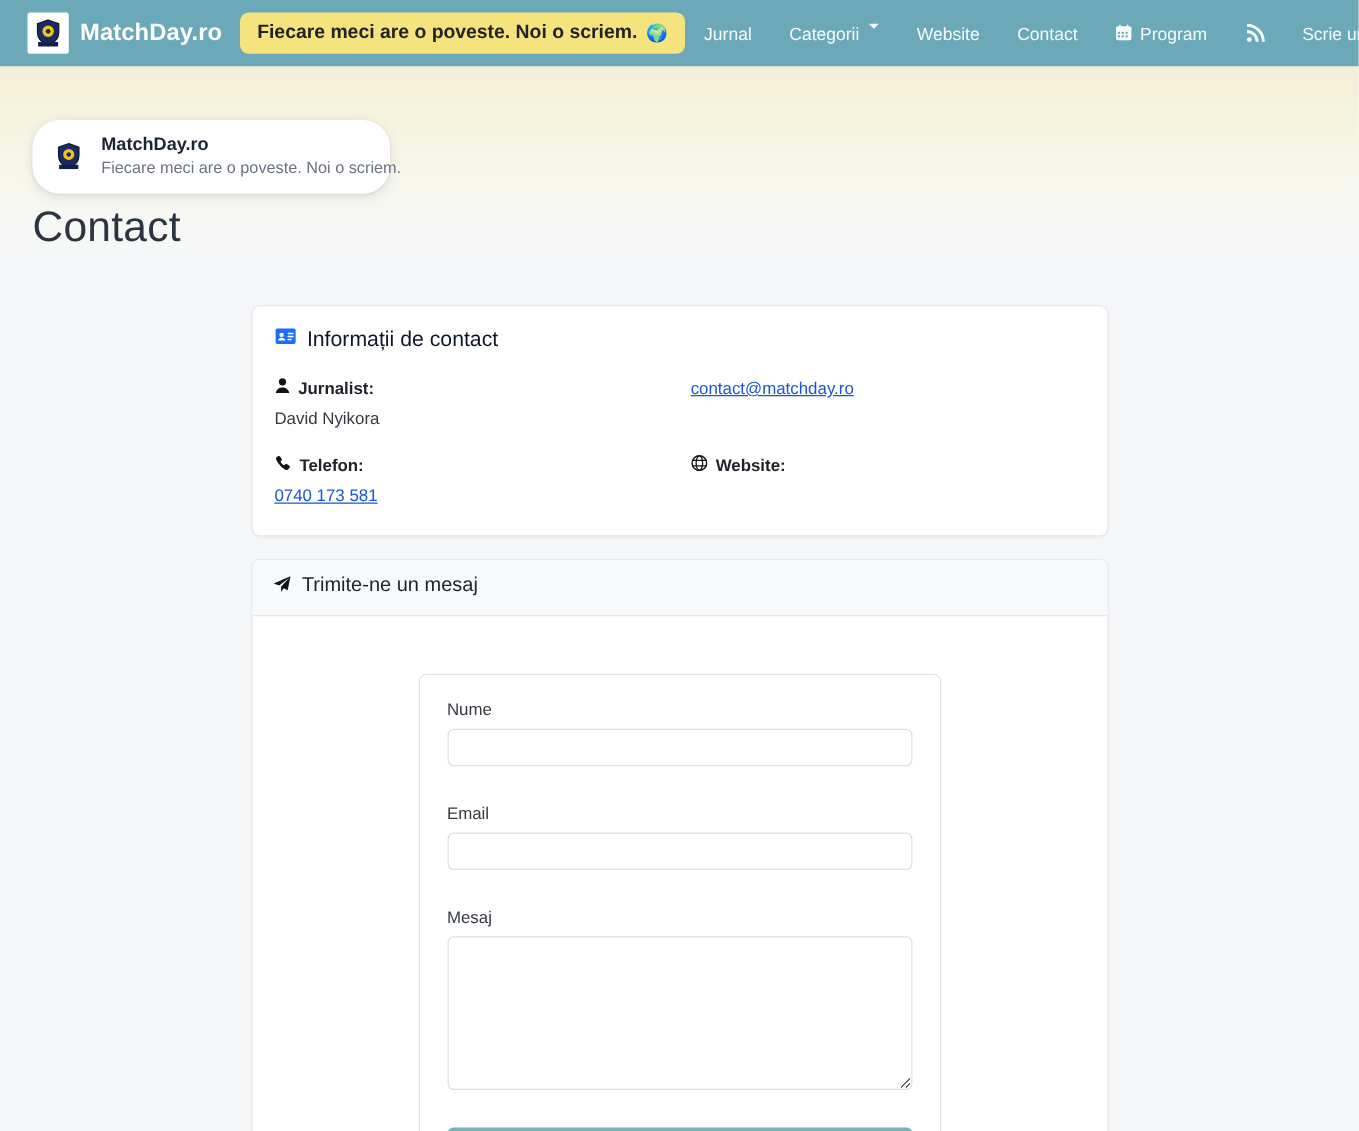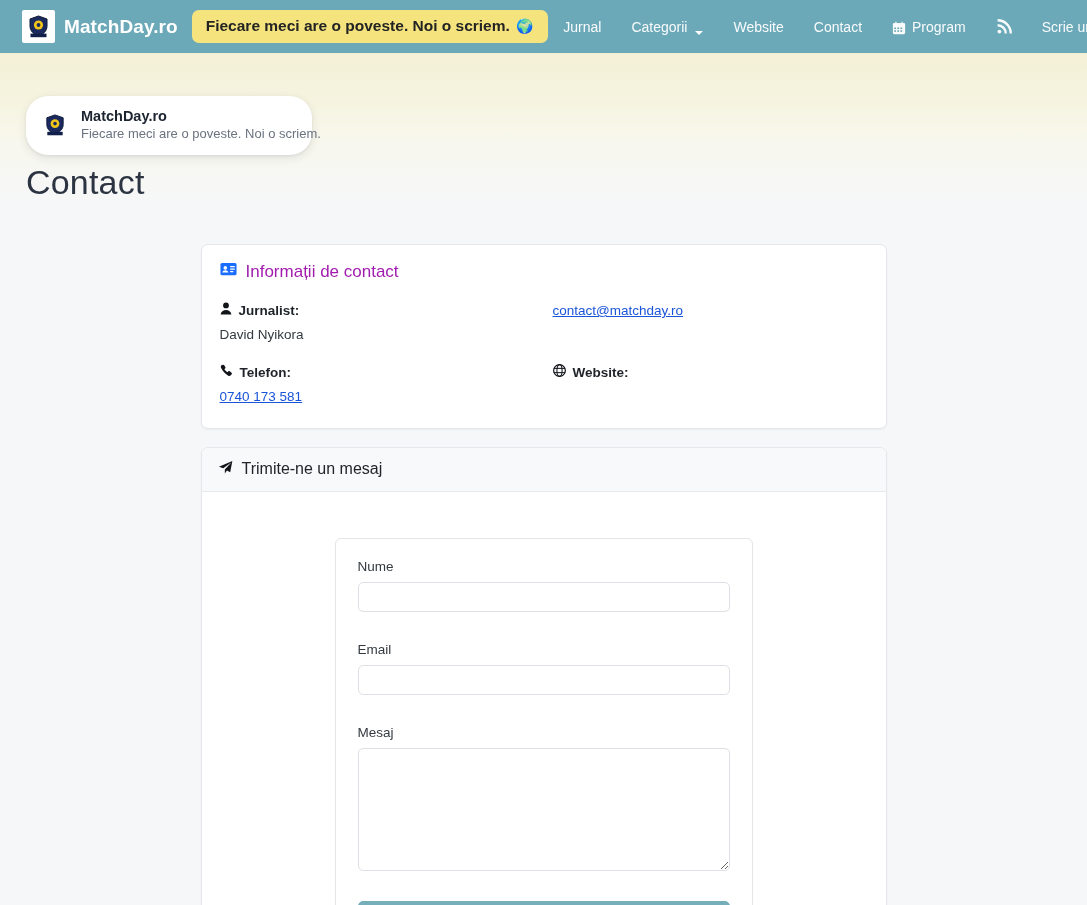--- a/index.html
+++ b/index.html
@@ -74,21 +74,21 @@
     align-items: center;
     gap: 0;
   }
   .nav-link {
     color: #ffffff;
     text-decoration: none;
     font-size: 14px;
     padding: 8px 15px;
     white-space: nowrap;
     display: flex;
-    align-items: flex-end;
+    align-items: flex-start;
     gap: 6px;
     opacity: .96;
   }
   .caret {
     display: inline-block;
     width: 0; height: 0;
     border-left: 4px solid transparent;
     border-right: 4px solid transparent;
     border-top: 4px solid #ffffff;
     margin-left: 2px;
@@ -167,21 +167,21 @@
     background: #ffffff;
     border: 1px solid #e6e8ec;
     border-radius: 7px;
     box-shadow: 0 1px 2px rgba(16,24,40,.05);
   }
 
   
   .info-card { padding: 16px 18px 22px 18px; }
   .info-title {
     font-size: 17px;
-    color: #a21caf;
+    color: #0f172a;
     display: flex;
     align-items: center;
     gap: 9px;
     margin: 0 0 18px 0;
     font-weight: normal;
   }
   .info-grid {
     display: grid;
     grid-template-columns: 1fr 1fr;
     row-gap: 19px;

